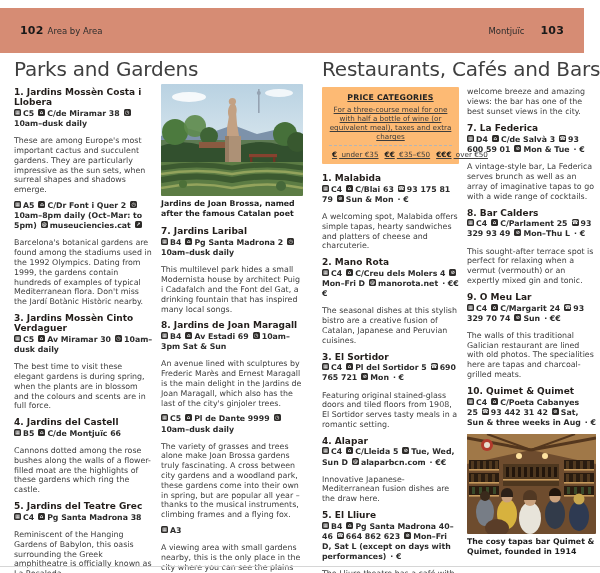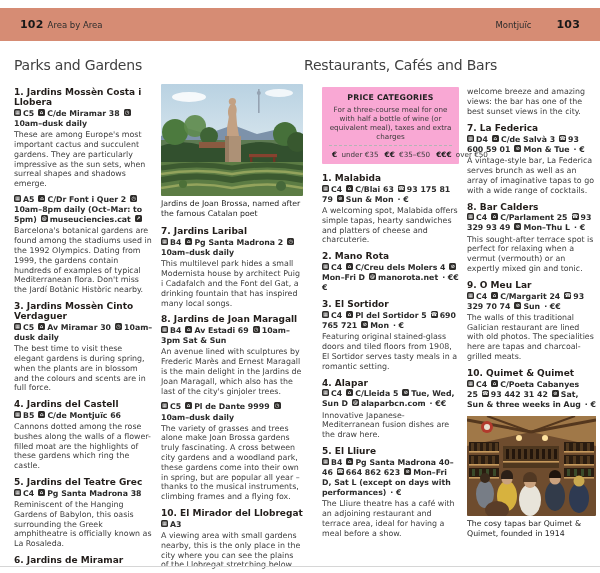--- a/index.html
+++ b/index.html
@@ -5,57 +5,57 @@
   html,body{margin:0;padding:0;}
   body{
     width:600px;height:573px;position:relative;overflow:hidden;
     background:#ffffff;
     font-family:"DejaVu Sans","Liberation Sans",sans-serif;
     color:#3d3d3d;
     -webkit-font-smoothing:antialiased;
   }
   
   .header{
-    position:absolute;top:8px;left:0;right:0;height:33px;
+    position:absolute;top:8px;left:0;right:16px;height:45px;
     display:flex;align-items:center;justify-content:space-between;
     padding:0 20px;box-sizing:border-box;background:#d68c74;
   }
   .hgroup{display:flex;align-items:center;}
   .pagenum{font-weight:bold;font-size:11px;color:#191919;letter-spacing:.2px;}
   .pagelabel{font-size:8.5px;color:#2c2c2c;}
   .hgroup.left .pagelabel{margin-left:4px;}
-  .hgroup.right .pagelabel{margin-right:25px;text-align:center;}
+  .hgroup.right .pagelabel{margin-right:16px;text-align:center;}
   
   .section-title{
-    position:absolute;top:57px;font-size:14px;font-weight:400;
+    position:absolute;top:57px;font-size:20px;font-weight:400;
     color:#3f3f3f;letter-spacing:-.2px;white-space:nowrap;
   }
   #title-parks{left:14px;}
-  #title-rest{left:304px;}
+  #title-rest{left:322px;}
   
   .col{position:absolute;box-sizing:border-box;}
   #col-p1{left:14px;top:87px;width:140px;}
   #col-p2{left:161px;top:84px;width:142px;}
   #col-r1{left:322px;top:87px;width:137px;}
   #col-r2{left:467px;top:87px;width:129px;}
   
   .entry{margin-bottom:6px;}
   .etitle{font-size:9px;line-height:1.14;font-weight:bold;color:#221d1a;margin-bottom:1.5px;}
   .einfo{font-size:7.8px;line-height:1.3;font-weight:bold;color:#2b2b2b;}
   .ic{
     display:inline-block;width:7px;height:7px;border-radius:1.5px;
     background:#2e2c2a;color:#fff;font-size:5px;line-height:7px;
     text-align:center;vertical-align:baseline;margin-right:2px;overflow:hidden;
   }
   .itx{margin-right:4px;}
   .price{font-weight:bold;color:#2b2b2b;}
-  .edesc{font-size:7.9px;line-height:1.24;color:#3d3d3d;margin:1px 0 0 0;}
+  .edesc{font-size:7.9px;line-height:1.24;color:#3d3d3d;margin:7px 0 0 0;}
   
   .photo{display:block;width:100%;border-radius:1px;}
-  .caption{font-size:7.8px;line-height:1.25;font-weight:normal;color:#1d1d1d;margin:3px 0 8px 0;}
+  .caption{font-size:7.8px;line-height:1.25;font-weight:bold;color:#1d1d1d;margin:3px 0 8px 0;}
   
   .pricebox{
     background:#ececec;padding:6px 7px 5px 7px;margin-bottom:9px;
     text-align:center;border-radius:1px;
   }
   .pricebox .pbtitle{font-size:7.8px;font-weight:bold;color:#222;margin-bottom:3px;letter-spacing:.2px;}
   .pricebox .pbdesc{font-size:7.2px;line-height:1.25;color:#3a3a3a;}
   .pricebox .pbrule{border-top:1px dashed #b5b5b5;margin:4px 0 4px 0;}
   .pricebox .pbscale{font-size:7.2px;color:#3a3a3a;white-space:nowrap;}
   .pbscale b{font-size:7.4px;color:#1e1e1e;margin-right:2px;}
@@ -157,43 +157,43 @@
       <div class="entry">
         <div class="etitle">8. Jardins de Joan Maragall</div>
         <div class="einfo"><span class="ic">▦</span><span class="itx">B4</span><span class="ic">⌂</span><span class="itx">Av Estadi 69</span><span class="ic">◷</span><span class="itx">10am–3pm Sat &amp; Sun</span></div>
         <p class="edesc">An avenue lined with sculptures by Frederic Marès and Ernest Maragall is the main delight in the Jardins de Joan Maragall, which also has the last of the city's ginjoler trees.</p>
       </div>
       <div class="entry">
         <div class="einfo"><span class="ic">▦</span><span class="itx">C5</span><span class="ic">⌂</span><span class="itx">Pl de Dante 9999</span><span class="ic">◷</span><span class="itx">10am–dusk daily</span></div>
         <p class="edesc">The variety of grasses and trees alone make Joan Brossa gardens truly fascinating. A cross between city gardens and a woodland park, these gardens come into their own in spring, but are popular all year – thanks to the musical instruments, climbing frames and a flying fox.</p>
       </div>
       <div class="entry">
-        <div class="etitle">10. El Mirador del Llobregat</div>
         <div class="einfo"><span class="ic">▦</span><span class="itx">A3</span></div>
         <p class="edesc">A viewing area with small gardens nearby, this is the only place in the city where you can see the plains of the Llobregat stretching below.</p>
       </div>
     </div>
 </div>
 
 <div class="col" id="col-r1">
-  <div class="pricebox" style="background: #f9a8d4;">
+  <div class="pricebox" style="background: #fdba74; text-decoration: underline;">
     <div class="pbtitle">PRICE CATEGORIES</div>
     <div class="pbdesc">For a three-course meal for one with half a bottle of wine (or equivalent meal), taxes and extra charges</div>
     <div class="pbrule"></div>
     <div class="pbscale" id="price-scale"><span class="seg"><b>€</b> under €35</span><span class="seg"><b>€€</b> €35–€50</span><span class="seg"><b>€€€</b> over €50</span></div>
   </div>
   <div id="r1-entries">
       <div class="entry">
         <div class="etitle">1. Malabida</div>
         <div class="einfo"><span class="ic">▦</span><span class="itx">C4</span><span class="ic">⌂</span><span class="itx">C/Blai 63</span><span class="ic">☎</span><span class="itx">93 175 81 79</span><span class="ic">⊘</span><span class="itx">Sun &amp; Mon</span><span class="price">· €</span></div>
         <p class="edesc">A welcoming spot, Malabida offers simple tapas, hearty sandwiches and platters of cheese and charcuterie.</p>
       </div>
       <div class="entry">
         <div class="etitle">2. Mano Rota</div>
         <div class="einfo"><span class="ic">▦</span><span class="itx">C4</span><span class="ic">⌂</span><span class="itx">C/Creu dels Molers 4</span><span class="ic">⊘</span><span class="itx">Mon–Fri D</span><span class="ic">@</span><span class="itx">manorota.net</span><span class="price">· €€€</span></div>
+        <p class="edesc">The seasonal dishes at this stylish bistro are a creative fusion of Catalan, Japanese and Peruvian cuisines.</p>
       </div>
       <div class="entry">
         <div class="etitle">3. El Sortidor</div>
         <div class="einfo"><span class="ic">▦</span><span class="itx">C4</span><span class="ic">⌂</span><span class="itx">Pl del Sortidor 5</span><span class="ic">☎</span><span class="itx">690 765 721</span><span class="ic">⊘</span><span class="itx">Mon</span><span class="price">· €</span></div>
         <p class="edesc">Featuring original stained-glass doors and tiled floors from 1908, El Sortidor serves tasty meals in a romantic setting.</p>
       </div>
       <div class="entry">
         <div class="etitle">4. Alapar</div>
         <div class="einfo"><span class="ic">▦</span><span class="itx">C4</span><span class="ic">⌂</span><span class="itx">C/Lleida 5</span><span class="ic">⊘</span><span class="itx">Tue, Wed, Sun D</span><span class="ic">@</span><span class="itx">alaparbcn.com</span><span class="price">· €€</span></div>
         <p class="edesc">Innovative Japanese-Mediterranean fusion dishes are the draw here.</p>

